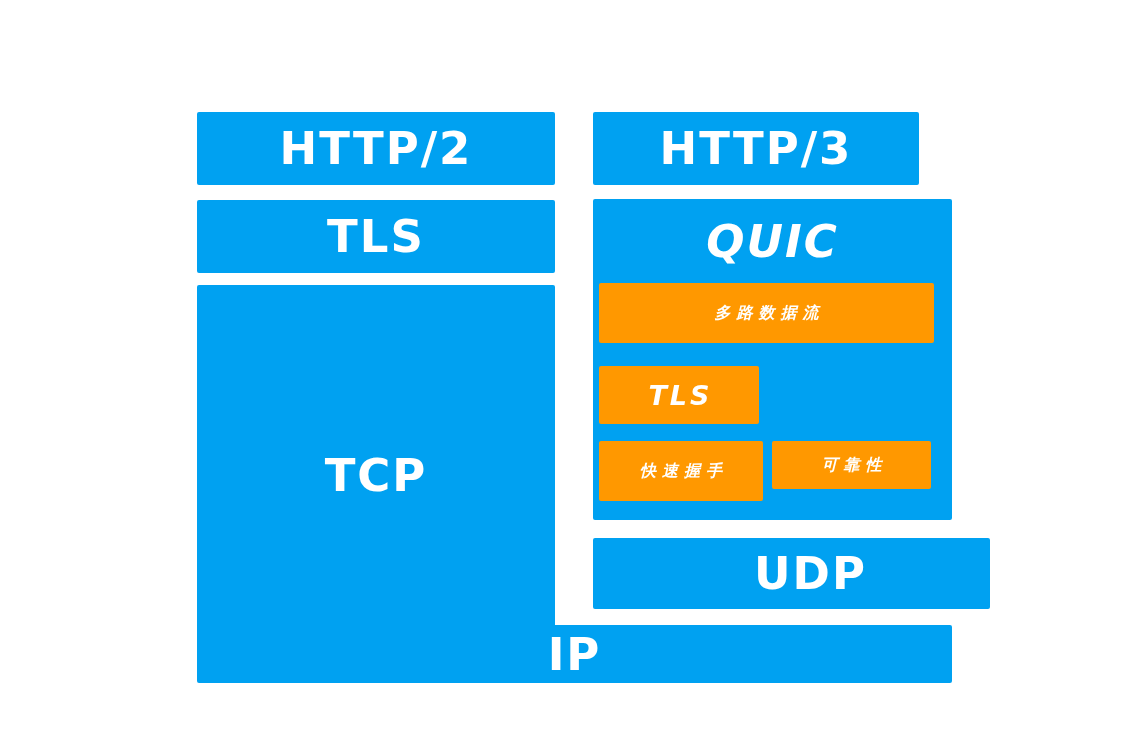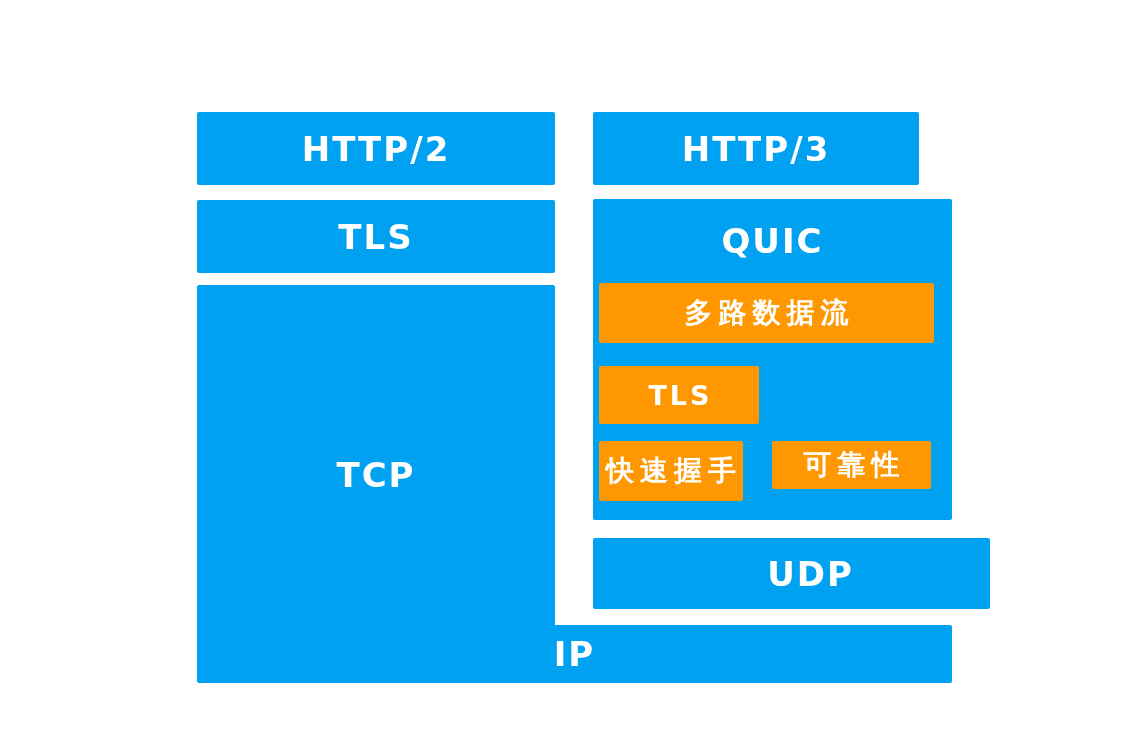--- a/index.html
+++ b/index.html
@@ -37,23 +37,23 @@
     align-items: center;
     justify-content: center;
   }
   .label {
     color: var(--label);
     font-weight: 700;
     letter-spacing: 2px;
     white-space: nowrap;
     user-select: none;
   }
-  .lg { font-size: 34px; }
+  .lg { font-size: 45px; }
   .feature {
-    font-size: 28px;
+    font-size: 16px;
     letter-spacing: 6px;
     padding-left: 6px; 
   }
   .feature-latin {
     font-size: 27px;
     letter-spacing: 3px;
     padding-left: 3px;
   }
   
   .quic-label-zone {
@@ -79,36 +79,36 @@
   </div>
 
   <div class="box" style="left:197px; top:285px; width:358px; height:380px;">
     <span class="label lg">TCP</span>
   </div>
 
   <div class="box" style="left:593px; top:112px; width:326px; height:73px;">
     <span class="label lg">HTTP/3</span>
   </div>
 
-  <div class="box" style="left:593px; top:199px; width:359px; height:321px; justify-content:flex-start; align-items:flex-start;">
+  <div class="box" style="left:593px; top:199px; width:359px; height:321px; justify-content:flex-start; align-items:flex-start;font-style:italic;">
 
     <div class="quic-label-zone">
       <span class="label lg">QUIC</span>
     </div>
 
     <div class="obox" style="left:6px; top:84px; width:335px; height:60px;">
       <span class="label feature">多路数据流</span>
     </div>
 
     <div class="obox" style="left:6px; top:167px; width:160px; height:58px;">
       <span class="label feature-latin">TLS</span>
     </div>
 
 
-    <div class="obox" style="left:6px; top:242px; width:144px; height:60px;">
+    <div class="obox" style="left:6px; top:242px; width:164px; height:60px;">
       <span class="label feature">快速握手</span>
     </div>
 
     <div class="obox" style="left:179px; top:242px; width:159px; height:48px;">
       <span class="label feature">可靠性</span>
     </div>
   </div>
 
   <div class="box" style="left:593px; top:538px; width:359px; height:71px;padding-left:38px;">
     <span class="label lg">UDP</span>

